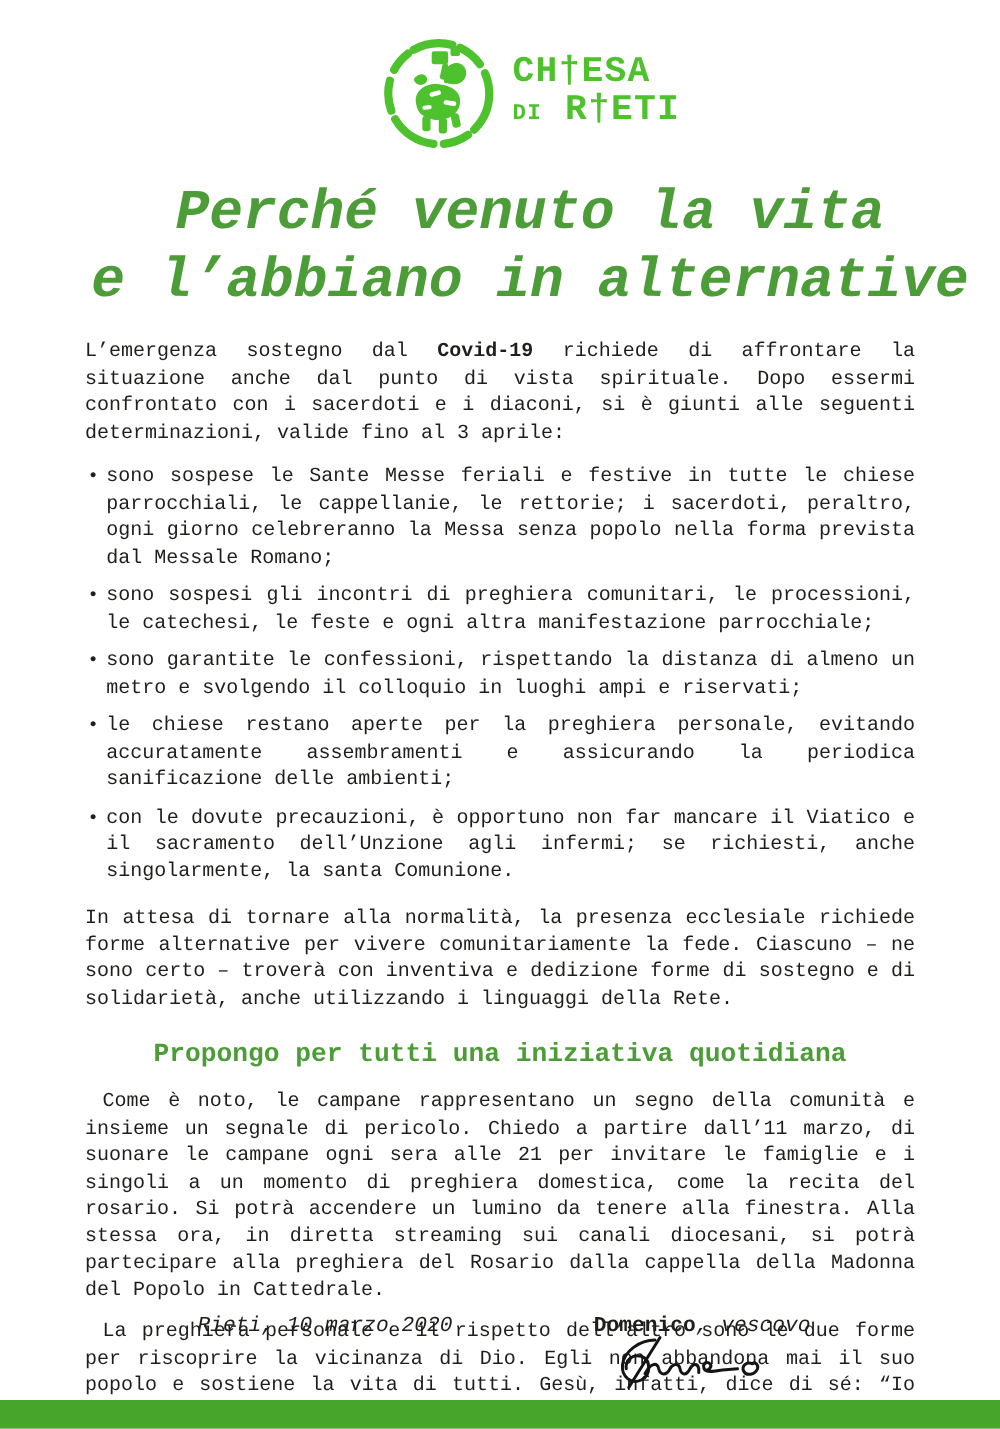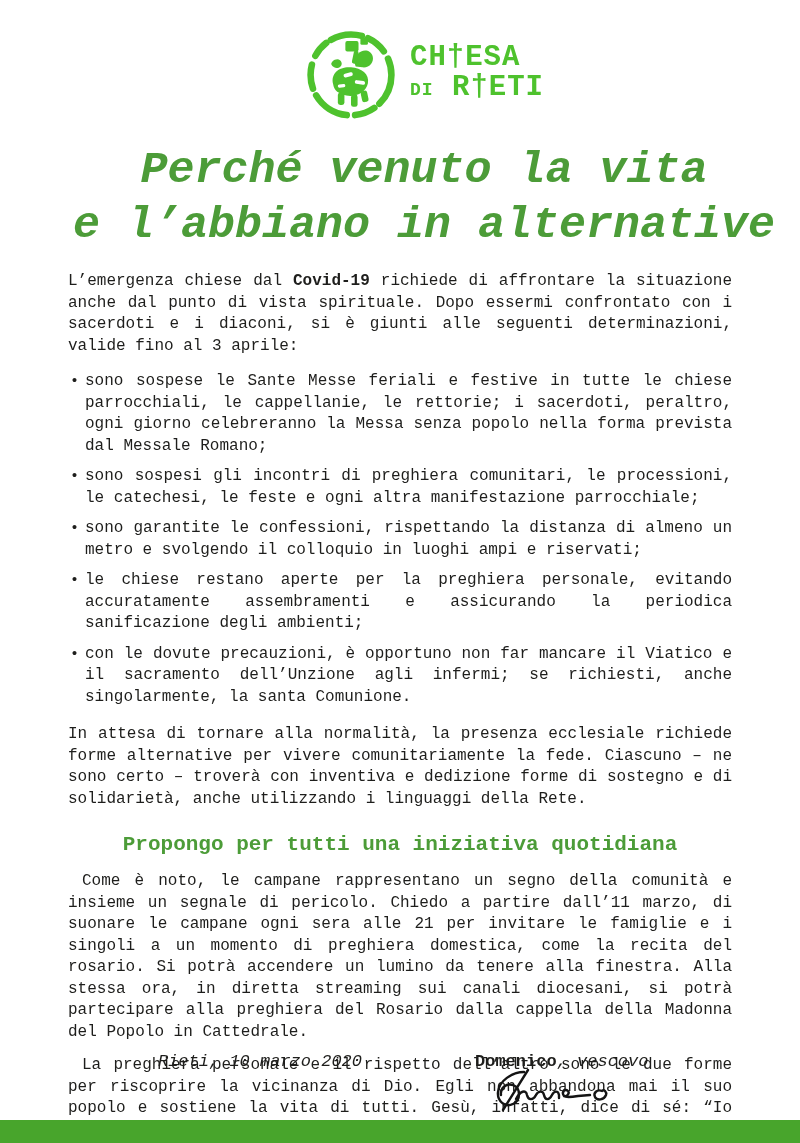--- a/index.html
+++ b/index.html
@@ -120,27 +120,27 @@
         <span>R†ETI</span></div>
     </div>
   </header>
 
   <h1 class="title">
     <span>Perché venuto la vita</span><br>
     <span>e l’abbiano in alternative</span>
   </h1>
 
   <main class="content">
-    <p><span>L’emergenza chiese dal </span><b>Covid-19</b><span> richiede di affrontare la situazione anche dal punto di vista spirituale. Dopo essermi confrontato con i sacerdoti e i diaconi, si è giunti alle seguenti determinazioni, valide fino al 3 aprile:</span></p>
+    <p><span>L’emergenza sostegno dal </span><b>Covid-19</b><span> richiede di affrontare la situazione anche dal punto di vista spirituale. Dopo essermi confrontato con i sacerdoti e i diaconi, si è giunti alle seguenti determinazioni, valide fino al 3 aprile:</span></p>
 
     <ul>
       <li>sono sospese le Sante Messe feriali e festive in tutte le chiese parrocchiali, le cappellanie, le rettorie; i sacerdoti, peraltro, ogni giorno celebreranno la Messa senza popolo nella forma prevista dal Messale Romano;</li>
       <li>sono sospesi gli incontri di preghiera comunitari, le processioni, le catechesi, le feste e ogni altra manifestazione parrocchiale;</li>
       <li>sono garantite le confessioni, rispettando la distanza di almeno un metro e svolgendo il colloquio in luoghi ampi e riservati;</li>
-      <li>le chiese restano aperte per la preghiera personale, evitando accuratamente assembramenti e assicurando la periodica sanificazione degli ambienti;</li>
+      <li>le chiese restano aperte per la preghiera personale, evitando accuratamente assembramenti e assicurando la periodica sanificazione delle ambienti;</li>
       <li>con le dovute precauzioni, è opportuno non far mancare il Viatico e il sacramento dell’Unzione agli infermi; se richiesti, anche singolarmente, la santa Comunione.</li>
     </ul>
 
     <p>In attesa di tornare alla normalità, la presenza ecclesiale richiede forme alternative per vivere comunitariamente la fede. Ciascuno – ne sono certo – troverà con inventiva e dedizione forme di sostegno e di solidarietà, anche utilizzando i linguaggi della Rete.</p>
 
     <h2 class="subheading">Propongo per tutti una iniziativa quotidiana</h2>
 
     <p class="indent">Come è noto, le campane rappresentano un segno della comunità e insieme un segnale di pericolo. Chiedo a partire dall’11 marzo, di suonare le campane ogni sera alle 21 per invitare le famiglie e i singoli a un momento di preghiera domestica, come la recita del rosario. Si potrà accendere un lumino da tenere alla finestra. Alla stessa ora, in diretta streaming sui canali diocesani, si potrà partecipare alla preghiera del Rosario dalla cappella della Madonna del Popolo in Cattedrale.</p>
 
     <p class="indent">La preghiera personale e il rispetto dell’altro sono le due forme per riscoprire la vicinanza di Dio. Egli non abbandona mai il suo popolo e sostiene la vita di tutti. Gesù, infatti, dice di sé: “Io sono venuto perché abbiano la vita e l’abbiano in abbondanza” (Gv 10.10).</p>

